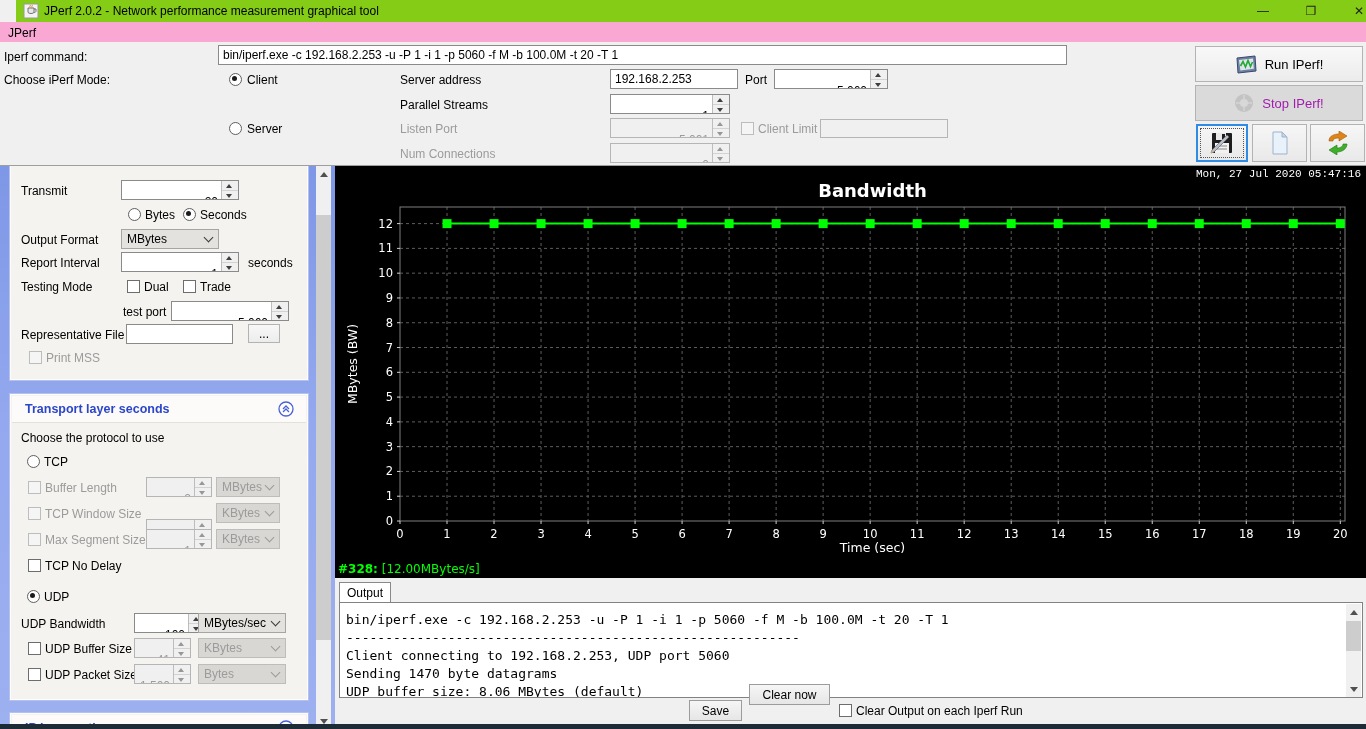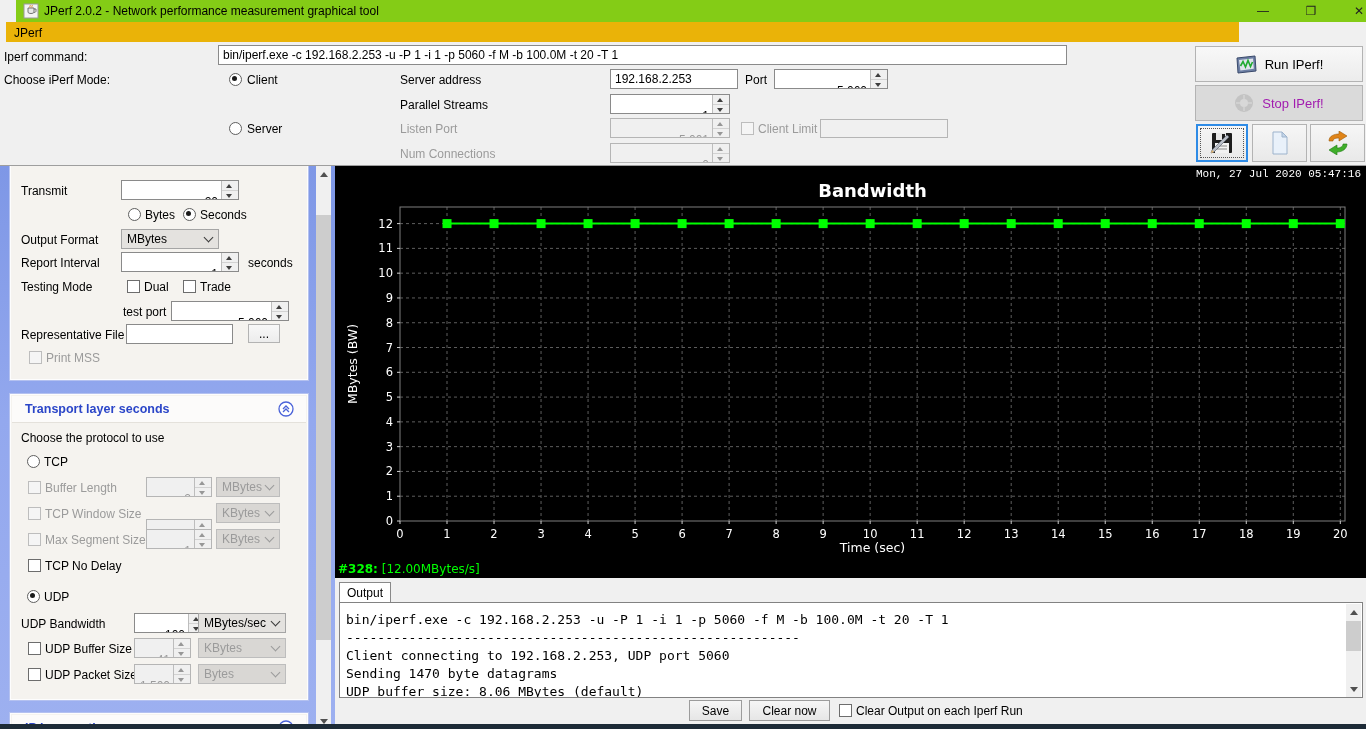--- a/index.html
+++ b/index.html
@@ -2,21 +2,21 @@
 <html><head>
 <meta charset="utf-8">
 <style>
   html,body{margin:0;padding:0;background:#d8d8d8}
   #app{position:relative;width:1366px;height:729px;background:#f0f0f0;overflow:hidden;
        font-family:"Liberation Sans",sans-serif;font-size:12px;color:#000}
   .abs{position:absolute}
   .nw{white-space:nowrap}
   
   .titlebar{left:16px;top:0;width:1366px;height:22px;background:#84cc16}
-  .menubar{left:6px;top:22px;width:1233px;height:20px;background:#eab308;border-bottom:1px solid #e3e3e3}
+  .menubar{left:0;top:22px;width:1366px;height:20px;background:#f9a8d4;border-bottom:1px solid #e3e3e3}
   .wc{width:46px;height:22px;display:flex;align-items:center;justify-content:center;color:#222;font-size:12px}
   
   .toppanel{left:0;top:42px;width:1366px;height:124px;background:#f0f0f0;border-bottom:1px solid #9e9e9e;box-sizing:border-box}
   .lb{position:absolute;white-space:nowrap}
   .dis{color:#9b9b9b}
   input.txt{position:absolute;background:#fff;border:1px solid #8a8a8a;font:12px "Liberation Sans",sans-serif;
        padding:1px 4px;box-sizing:border-box;color:#000}
   input.txt.dis{background:#f0f0f0;color:#9b9b9b;border-color:#b5b5b5}
   .spin{position:absolute;display:flex;height:20px;background:#fff;border:1px solid #8a8a8a;box-sizing:border-box}
   .spin .v{flex:1;text-align:right;padding:14px 3px 0 3px;overflow:hidden}
@@ -524,21 +524,21 @@
       <div class="tline" style="top:80px">UDP buffer size: 8.06 MBytes (default)</div>
       <div class="sbar" style="right:1px;top:1px;width:15px;height:93px">
         <div class="sarr up" style="top:0"></div>
         <div class="sthumb" style="top:17px;height:30px"></div>
         <div class="sarr dn" style="top:77px"></div>
       </div>
     </div>
     <div class="btn2" style="left:354px;top:122px;width:53px">
       <span>Save</span>
     </div>
-    <div class="btn2" style="left:414px;top:122px;width:81px">
+    <div class="btn2" style="left:414px;top:106px;width:81px">
       <span>Clear now</span>
     </div>
     <span class="cb" style="left:504px;top:126px"></span>
     <span class="lb" style="left:521px;top:126px">Clear Output on each Iperf Run</span>
   </div>
 
   <div class="abs botbar"></div>
 </div>
 
 </body></html>

